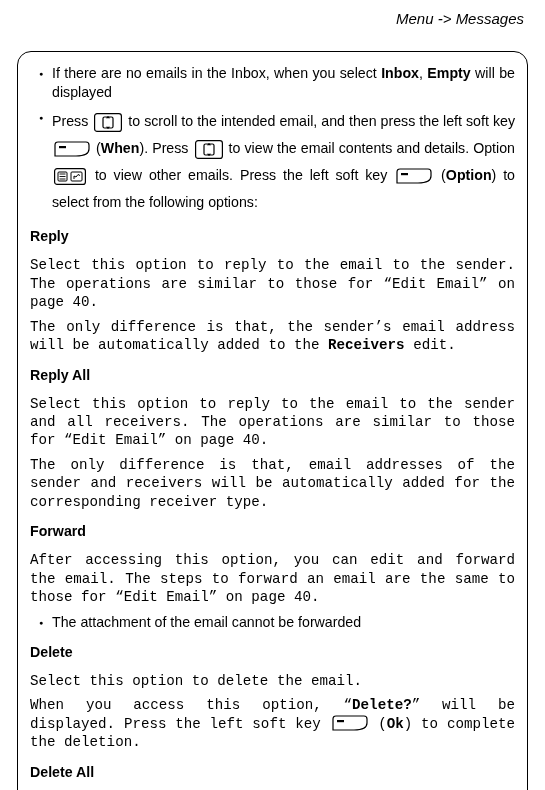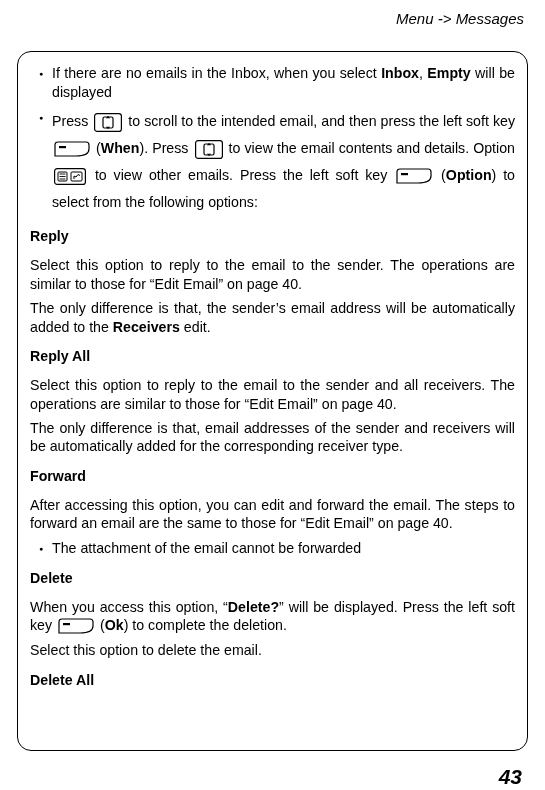--- a/index.html
+++ b/index.html
@@ -61,20 +61,21 @@
       line-height: 1.9;
     }
     .heading {
       font-weight: bold;
       margin: 12px 0 12px 0;
     }
     .para {
       text-align: justify;
       line-height: 1.3;
       margin-bottom: 6px;
+      font-family: Liberation Mono, monospace;
     }
     .bold { font-weight: bold; }
     .key-icon {
       display: inline-block;
       vertical-align: middle;
       margin: 0 2px;
     }
     .key-icon svg {
       display: block;
     }
@@ -154,30 +155,30 @@
     <div class="para">The only difference is that, email addresses of the sender and receivers will be automatically added for the corresponding receiver type.</div>
 
     <div class="heading">Forward</div>
     <div class="para">After accessing this option, you can edit and forward the email. The steps to forward an email are the same to those for “Edit Email” on page 40.</div>
     <div class="bullet">
       <div class="dot"></div>
       <div class="bullet-text">The attachment of the email cannot be forwarded</div>
     </div>
 
     <div class="heading">Delete</div>
+    <div class="para">Select this option to delete the email.</div>
     <div class="para inline-line">
       <span>When you access this option, “</span><span class="bold">Delete?</span><span>” will be displayed. Press the left soft key </span>
       <span class="key-icon">
         <svg width="36" height="17" viewBox="0 0 36 17">
           <path d="M1 15 L1 4 Q1 1 4 1 L32 1 Q35 1 35 4 L35 8 Q35 15 22 15 Z" fill="#fff" stroke="#000" stroke-width="1.2"></path>
           <rect x="5" y="5" width="7" height="2.2" fill="#000"></rect>
         </svg>
       </span>
       <span> (</span><span class="bold">Ok</span><span>) to complete the deletion.</span>
     </div>
-    <div class="para">Select this option to delete the email.</div>
 
     <div class="heading">Delete All</div>
 
   </div>
 
   <div class="page-number">43</div>
 </div>
 
 </body></html>

